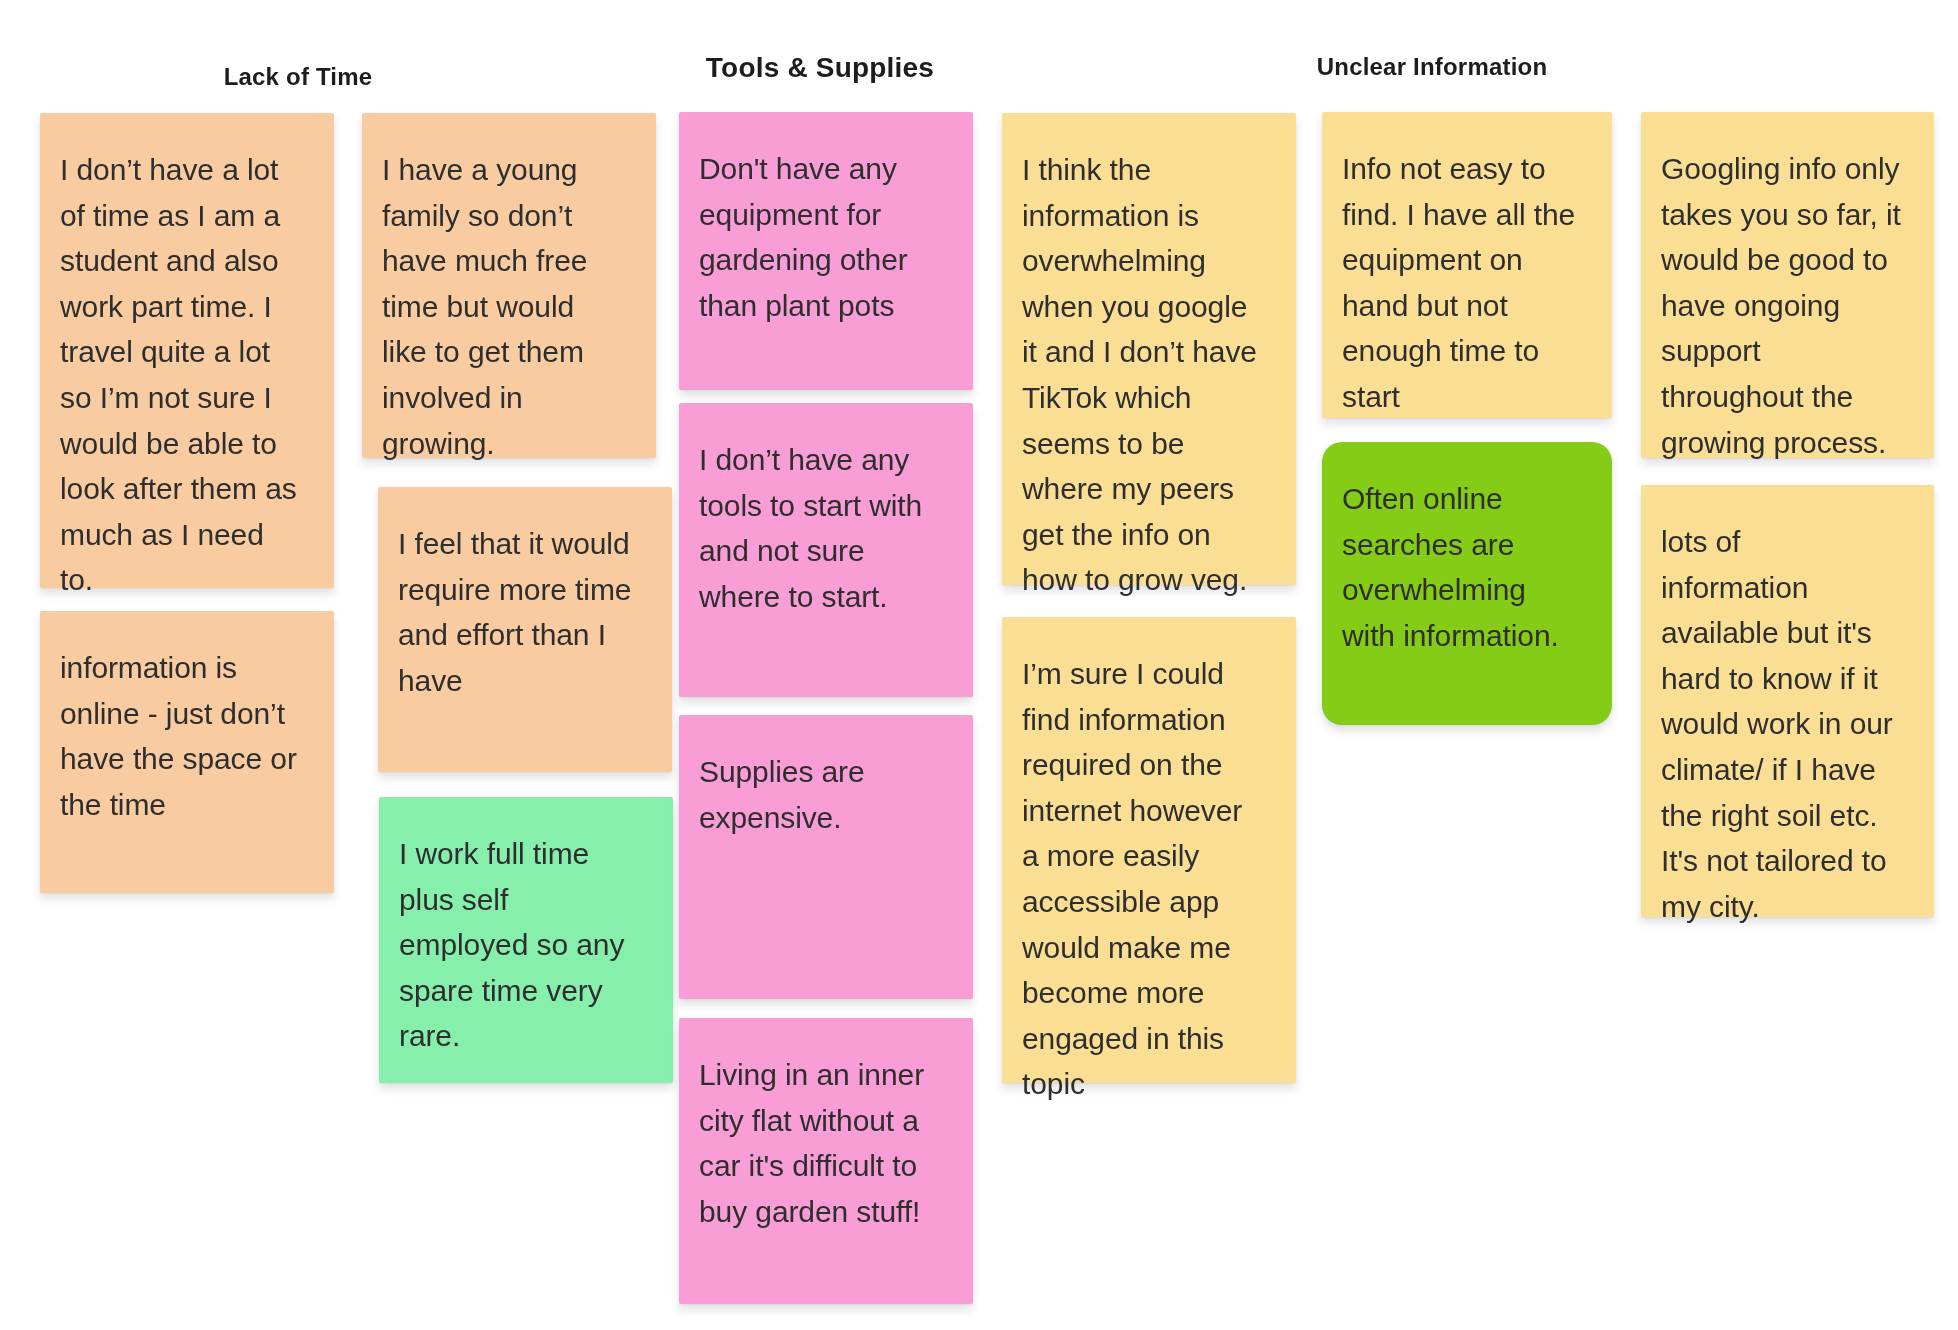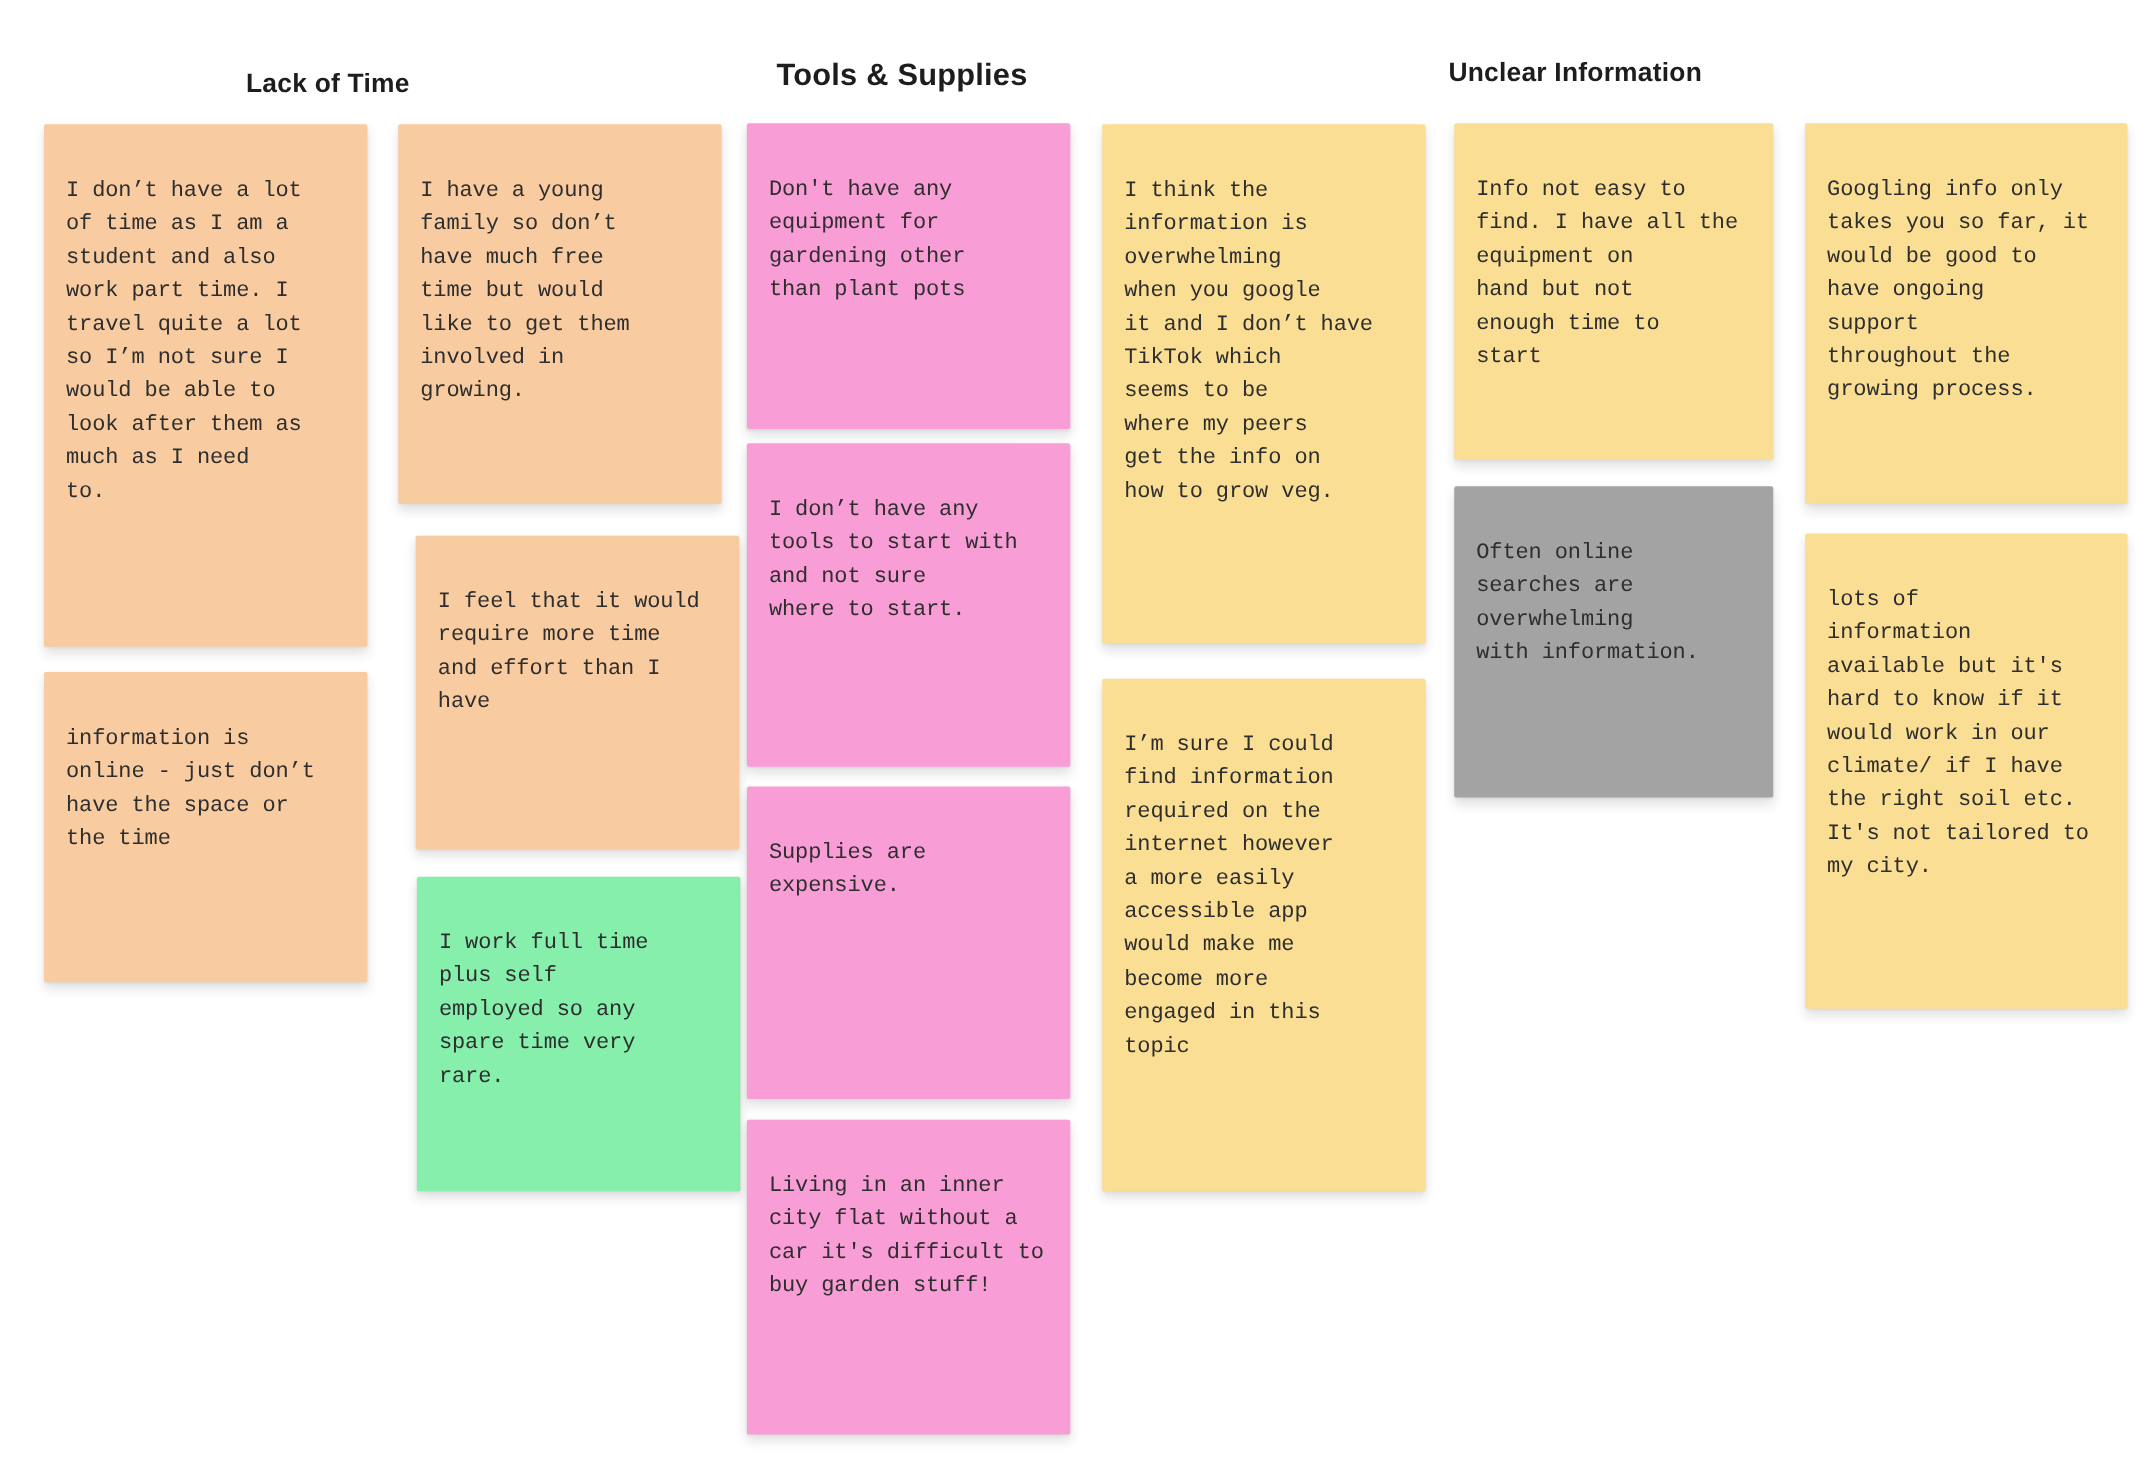--- a/index.html
+++ b/index.html
@@ -19,28 +19,27 @@
     position: absolute;
     transform: translateX(-50%);
     font-weight: 700;
     color: #1d1d1f;
     white-space: nowrap;
     letter-spacing: 0.2px;
   }
   .note {
     position: absolute;
     box-sizing: border-box;
-    padding: 46px 20px 20px 20px;
+    padding: 34px 20px 20px 20px;
     border-radius: 2px;
     box-shadow: 0 6px 10px rgba(30, 30, 30, 0.13), 0 1px 2px rgba(30,30,30,0.06);
     color: #2e2e2e;
-    font-size: 20px;
+    font-size: 30px;
     line-height: 1.52;
     letter-spacing: -0.1px;
-    font-family: Liberation Mono, monospace;
   }
   .note-text {
     display: block;
     white-space: pre-line;
   }
 </style>
 </head>
 <body>
 
 <div class="board">
@@ -134,21 +133,21 @@
 topic</span>
     </div>
     <div class="note" style="left: 1322px; top: 112px; width: 290px; height: 306px; background: rgb(250, 222, 148); color: rgb(46, 46, 46);">
       <span class="note-text">Info not easy to
 find. I have all the
 equipment on
 hand but not
 enough time to
 start</span>
     </div>
-    <div class="note" style="left: 1322px; top: 442px; width: 290px; height: 283px; background: #a3a3a3; color: rgb(46, 46, 46);">
+    <div class="note" style="left: 1322px; top: 442px; width: 290px; height: 283px; background: #84cc16; color: rgb(46, 46, 46); border-radius: 20px;">
       <span class="note-text">Often online
 searches are
 overwhelming
 with information.</span>
     </div>
     <div class="note" style="left: 1641px; top: 112px; width: 293px; height: 346px; background: rgb(250, 222, 148); color: rgb(46, 46, 46);">
       <span class="note-text">Googling info only
 takes you so far, it
 would be good to
 have ongoing

